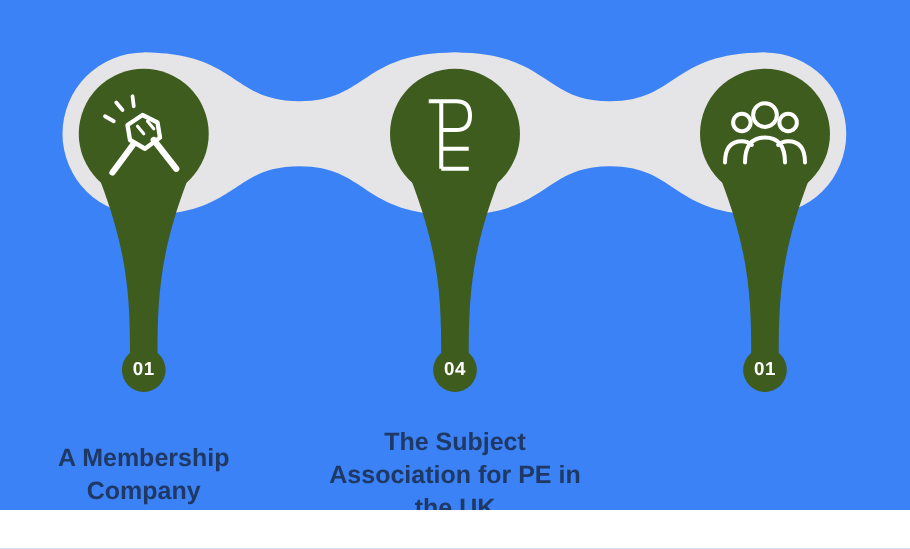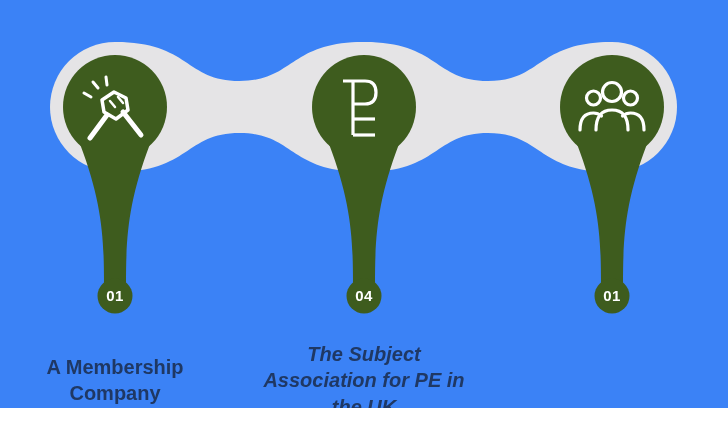--- a/index.html
+++ b/index.html
@@ -11,21 +11,21 @@
   .d2{left:299px;}
   .d3{left:547px;}
   .num{position:absolute;top:288px;width:44px;text-align:center;color:#ffffff;
        font-weight:bold;font-size:15px;letter-spacing:0.5px;line-height:16px;}
   .n1{left:93px;}
   .n2{left:342px;}
   .n3{left:590px;}
   .label{position:absolute;text-align:center;color:#1f3864;font-weight:bold;
          font-size:20px;line-height:1.32;}
   .l1{left:25px;top:354px;width:180px;}
-  .l2{left:259px;top:341px;width:210px;font-style:italic;}
+  .l2{left:259px;top:341px;width:210px;}
   .l3{left:512px;top:354px;width:200px;}
 </style>
 </head>
 <body>
 
 <div class="canvas">
 
   <svg class="band" width="728" height="439" viewBox="0 0 728 439" aria-hidden="true">
     <path fill="#e5e4e6" d="M115 42 C190 42 185 81 239.5 81 C294 81 289 42 364 42 L364 172 C289 172 294 133 239.5 133 C185 133 190 172 115 172 Z"></path>
     <path fill="#e5e4e6" d="M364 42 C439 42 434 81 488 81 C542 81 537 42 612 42 L612 172 C537 172 542 133 488 133 C434 133 439 172 364 172 Z"></path>

